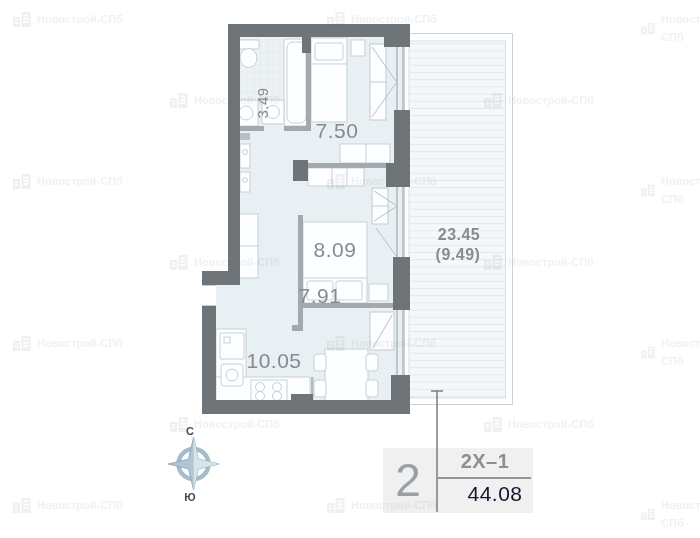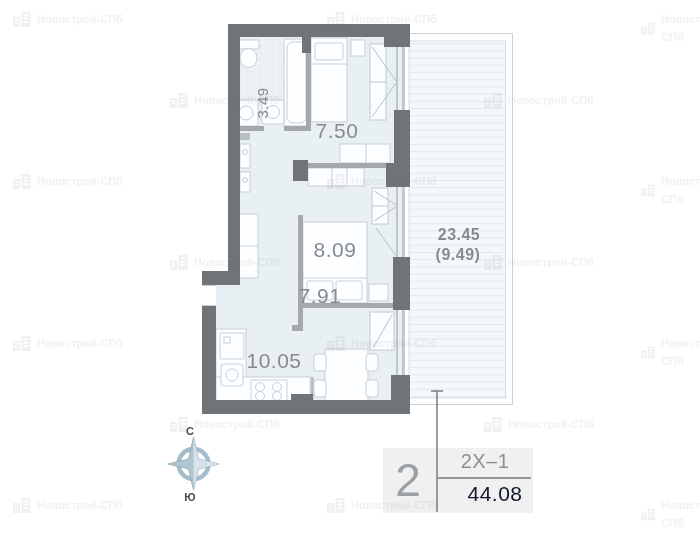--- a/index.html
+++ b/index.html
@@ -6,21 +6,21 @@
   html,body{margin:0;padding:0;background:#ffffff;}
   .stage{position:relative;width:700px;height:538px;background:#ffffff;overflow:hidden;
          font-family:"Liberation Sans", sans-serif;}
   .stage svg.plan{position:absolute;left:0;top:0;z-index:2;}
   .card-bg{position:absolute;left:383px;top:448px;width:150px;height:65px;background:#f0f0f0;z-index:1;}
   .lbl{position:absolute;z-index:3;transform:translate(-50%,-50%);white-space:nowrap;
        color:#878b8f;letter-spacing:.5px;font-size:21px;}
   .lbl.rot{transform:translate(-50%,-50%) rotate(-90deg);}
   .lbl.small{font-size:16px;font-weight:bold;}
   .lbl.big-num{font-size:46px;color:#9aa0a4;letter-spacing:0;}
-  .lbl.code{font-size:20px;color:#8b9094;}
+  .lbl.code{font-size:20px;color:#8b9094;font-weight:bold;}
   .lbl.area-total{font-size:21px;color:#0f172a;margin-left:9px;}
   .lbl.compass-letter{font-size:11px;font-weight:bold;color:#46494d;letter-spacing:0;}
   .wm{position:absolute;z-index:4;display:flex;align-items:center;gap:6px;
       font-size:11px;font-weight:700;color:#5a6670;opacity:.09;line-height:18px;
       pointer-events:none;}
   .wm svg{display:block;}
 </style>
 </head>
 <body>
 

